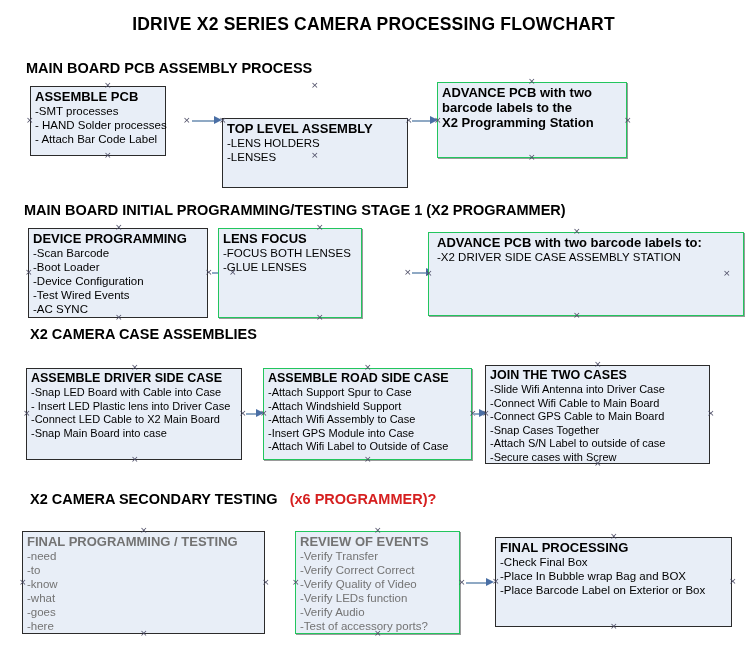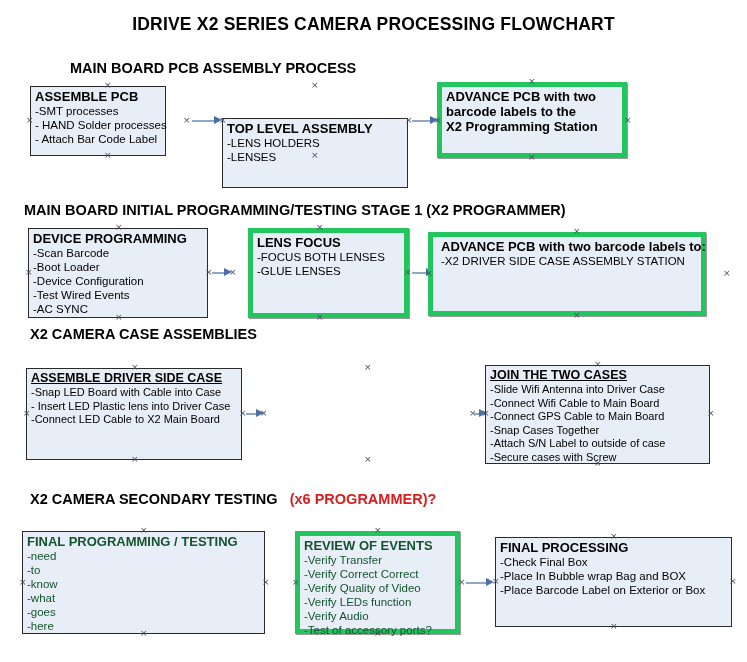--- a/index.html
+++ b/index.html
@@ -33,37 +33,37 @@
 
   
   .node {
     position: absolute;
     background: #e8eef7;
     border: 1px solid #2b2b2b;
     padding: 2px 3px 2px 4px;
     overflow: visible;
   }
   .node.shadowed {
-    border: 5px solid #22c55e;
+    border: 1px solid #22c55e;
     box-shadow: 1px 1px 0 0 #9a9a9a;
   }
   .node .title {
     font-size: 13px;
     font-weight: bold;
     line-height: 15px;
     white-space: nowrap;
   }
   .node .line {
     font-size: 11.5px;
     line-height: 14px;
     white-space: nowrap;
   }
-  .node.small .title { font-size: 12.5px; text-decoration: underline; }
+  .node.small .title { font-size: 12.5px; }
   .node.small .line { font-size: 11px; line-height: 13.5px; }
-  .node.red .title, .node.red .line { color: #14532d; }
+  .node.red .title, .node.red .line { color: #737373; }
   .node .line.overflow { position: relative; }
 
   
   .handle {
     position: absolute;
     width: 7px; height: 7px;
     color: #4a4a63;
     font-size: 9px;
     line-height: 7px;
     text-align: center;
@@ -90,21 +90,21 @@
     border-left: 8px solid #4a6fa5;
   }
 </style>
 </head>
 <body>
 
 <div class="canvas">
 
   <div class="doc-title">IDRIVE X2  SERIES CAMERA PROCESSING FLOWCHART</div>
 
-  <div class="section-head" style="left:26px; top:60px;margin-left:44px;">
+  <div class="section-head" style="left:26px; top:60px;">
     <span>MAIN BOARD PCB ASSEMBLY PROCESS</span>
   </div>
 
   <div class="node" style="left:30px; top:86px; width:136px; height:70px;">
     <div class="title">ASSEMBLE PCB</div>
     <div class="line">-SMT processes</div>
     <div class="line">- HAND Solder processes</div>
     <div class="line">- Attach Bar Code Label</div>
   </div>
   <div class="handle" style="left:104px; top:82px;"></div>
@@ -157,64 +157,73 @@
   <div class="handle" style="left:115px; top:224px;"></div>
   <div class="handle" style="left:115px; top:314px;"></div>
   <div class="handle" style="left:25px; top:269px;"></div>
   <div class="handle" style="left:205px; top:269px;"></div>
 
   <div class="arrow" style="left:212px; top:268px; width:20px;">
     <div class="shaft"></div>
     <div class="head"></div>
   </div>
 
-  <div class="node shadowed" style="left:248px; top:228px; width:161px; height:90px;">
+  <div class="node shadowed" style="left:218px; top:228px; width:144px; height:90px;">
     <div class="title">LENS FOCUS</div>
     <div class="line">-FOCUS BOTH LENSES</div>
     <div class="line">-GLUE LENSES</div>
   </div>
   <div class="handle" style="left:316px; top:224px;"></div>
   <div class="handle" style="left:316px; top:314px;"></div>
   <div class="handle" style="left:229px; top:269px;"></div>
   <div class="handle" style="left:404px; top:269px;"></div>
 
   <div class="arrow" style="left:412px; top:268px; width:22px;">
     <div class="shaft"></div>
     <div class="head"></div>
   </div>
 
-  <div class="node shadowed" style="left:428px; top:232px; width:278px; height:84px;padding-left:8px;">
+  <div class="node shadowed" style="left:428px; top:232px; width:316px; height:84px;padding-left:8px;">
     <div class="title">ADVANCE PCB with two barcode labels to:</div>
     <div class="line">-X2 DRIVER  SIDE  CASE  ASSEMBLY STATION</div>
   </div>
   <div class="handle" style="left:573px; top:228px;"></div>
   <div class="handle" style="left:573px; top:312px;"></div>
   <div class="handle" style="left:425px; top:270px;"></div>
   <div class="handle" style="left:723px; top:270px;"></div>
 
   <div class="section-head" style="left:30px; top:326px;">
     <span>X2 CAMERA CASE ASSEMBLIES</span>
   </div>
 
   <div class="node small" style="left:26px; top:368px; width:216px; height:92px;">
     <div class="title">ASSEMBLE DRIVER SIDE CASE</div>
     <div class="line">-Snap LED Board with Cable into Case</div>
     <div class="line">- Insert LED Plastic lens into Driver Case</div>
     <div class="line">-Connect LED Cable to X2 Main Board</div>
+    <div class="line">-Snap Main Board into case</div>
   </div>
   <div class="handle" style="left:131px; top:364px;"></div>
   <div class="handle" style="left:131px; top:456px;"></div>
   <div class="handle" style="left:23px; top:410px;"></div>
   <div class="handle" style="left:239px; top:410px;"></div>
 
   <div class="arrow" style="left:246px; top:409px; width:18px;">
     <div class="shaft"></div>
     <div class="head"></div>
   </div>
 
+  <div class="node small shadowed" style="left:263px; top:368px; width:209px; height:92px;">
+    <div class="title">ASSEMBLE ROAD SIDE CASE</div>
+    <div class="line">-Attach Support Spur to Case</div>
+    <div class="line">-Attach Windshield Support</div>
+    <div class="line">-Attach Wifi Assembly to Case</div>
+    <div class="line">-Insert GPS Module into Case</div>
+    <div class="line">-Attach Wifi Label to Outside of Case</div>
+  </div>
   <div class="handle" style="left:364px; top:364px;"></div>
   <div class="handle" style="left:364px; top:456px;"></div>
   <div class="handle" style="left:260px; top:410px;"></div>
   <div class="handle" style="left:469px; top:410px;"></div>
 
   <div class="arrow" style="left:473px; top:409px; width:14px;">
     <div class="shaft"></div>
     <div class="head"></div>
   </div>
 

